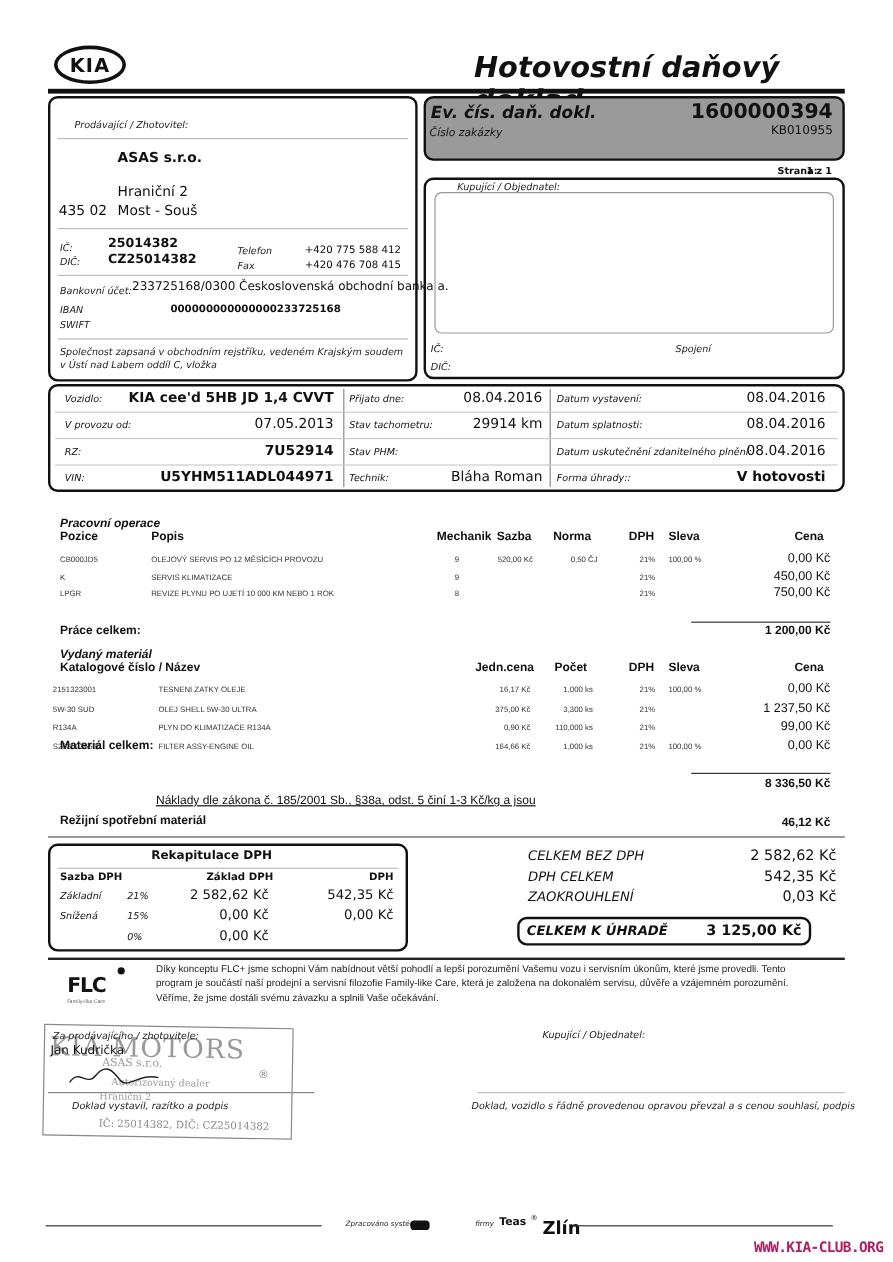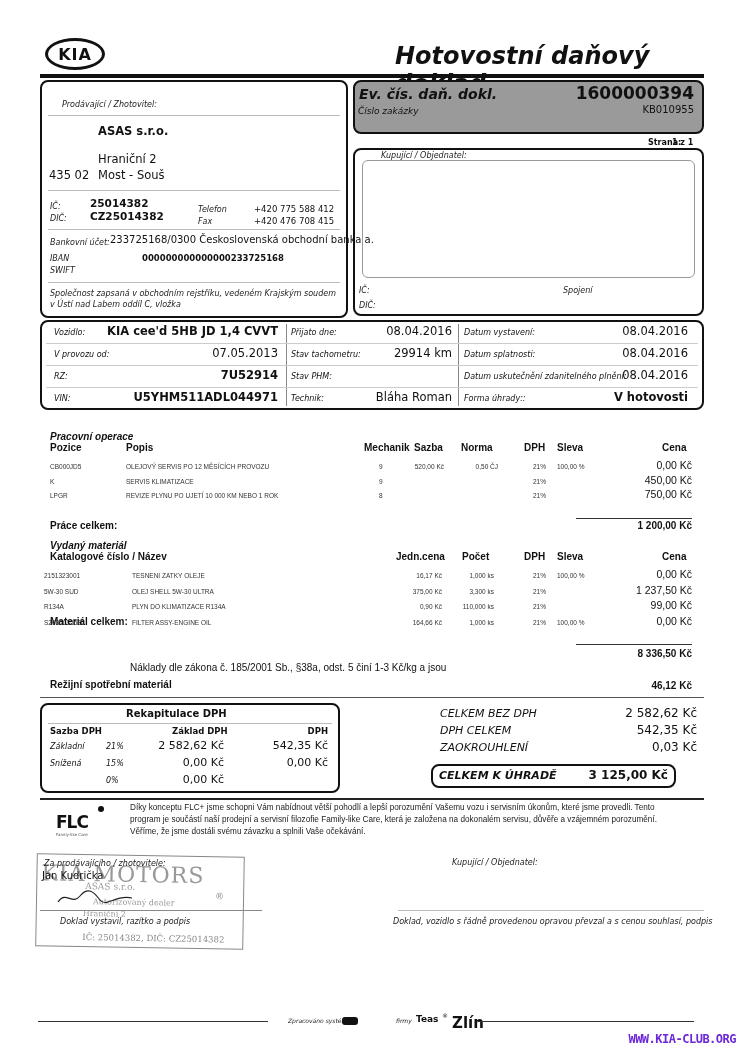--- a/index.html
+++ b/index.html
@@ -225,21 +225,21 @@
       <div class="abs tbl-text cell" style="right:250px;top:618.5px;text-align:right;">1,000 ks</div>
       <div class="abs tbl-text cell" style="right:198px;top:618.5px;text-align:right;">21%</div>
       <div class="abs tbl-text cell" style="left:557px;top:618.5px;">100,00 %</div>
       <div class="abs tbl-text price" style="right:52px;top:614.5px;">0,00 Kč</div>
     </div>
   </div>
 
 <div class="rule" style="left:576px;top:644px;width:116px;"></div>
 <div class="abs tbl-text b" style="left:50px;top:616px;font-size:10px;">Materiál celkem:</div>
 <div class="abs tbl-text b" style="right:52px;top:648px;font-size:10px;">8 336,50 Kč</div>
-<div class="abs tbl-text" style="left:130px;top:662px;font-size:10px;">Náklady dle zákona č. 185/2001 Sb., §38a, odst. 5 činí 1-3 Kč/kg a jsou</div>
+<div class="abs tbl-text" style="left:130px;top:662px;font-size:10px;text-decoration:underline;">Náklady dle zákona č. 185/2001 Sb., §38a, odst. 5 činí 1-3 Kč/kg a jsou</div>
 <div class="abs tbl-text b" style="left:50px;top:679px;font-size:10px;">Režijní spotřební materiál</div>
 <div class="abs tbl-text b" style="right:52px;top:680px;font-size:10px;">46,12 Kč</div>
 
 <div class="rule" style="left:40px;top:697px;width:664px;background:#555;"></div>
 
 <div id="vat-box" class="abs">
   <div class="abs b" style="left:84px;top:3px;font-size:10px;">Rekapitulace DPH</div>
   <div class="hline" style="left:6px;right:6px;top:18px;"></div>
   <div class="abs b" style="left:8px;top:21px;font-size:8.5px;">Sazba DPH</div>
   <div class="abs b" style="left:130px;top:21px;font-size:8.5px;">Základ DPH</div>
@@ -305,13 +305,13 @@
 <div class="abs lbl" style="left:393px;top:917px;">Doklad, vozidlo s řádně provedenou opravou převzal a s cenou souhlasí, podpis</div>
 
 <div class="rule" style="left:38px;top:1021px;width:230px;"></div>
 <div class="abs lbl" style="left:288px;top:1017px;font-size:6px;">Zpracováno systémem</div>
 <div class="abs" style="left:342px;top:1017px;width:16px;height:8px;background:#111;border-radius:3px;"></div>
 <div class="abs lbl" style="left:396px;top:1017px;font-size:6px;">firmy</div>
 <div class="abs b" style="left:416px;top:1014px;font-size:9px;">Teas</div>
 <div class="abs" style="left:442px;top:1012px;font-size:6px;">®</div>
 <div class="abs b" style="left:452px;top:1014px;font-size:15px;">Zlín</div>
 <div class="rule" style="left:478px;top:1021px;width:216px;"></div>
-<div class="abs b" style="right:8px;top:1032px;font-size:12px;color:#6d28d9;font-family:'DejaVu Sans Mono',monospace;letter-spacing:-0.5px;">WWW.KIA-CLUB.ORG</div>
+<div class="abs b" style="right:8px;top:1032px;font-size:12px;color:#be185d;font-family:'DejaVu Sans Mono',monospace;letter-spacing:-0.5px;">WWW.KIA-CLUB.ORG</div>
 
 </body></html>

